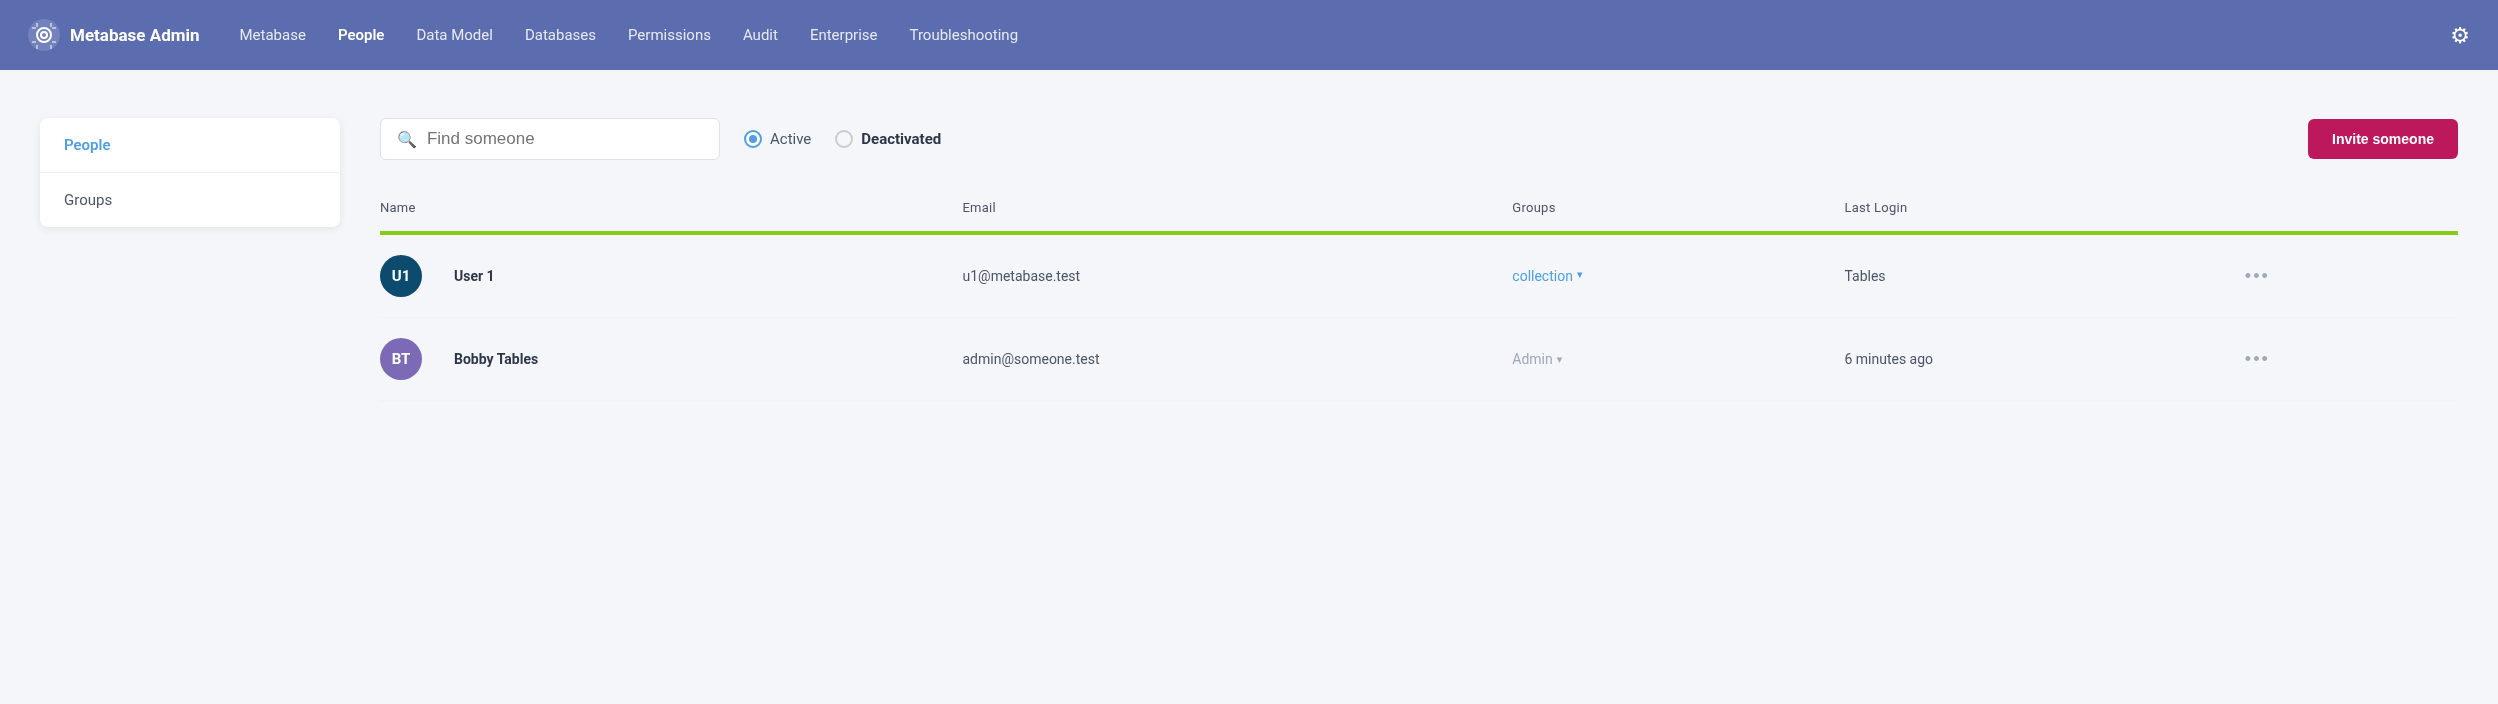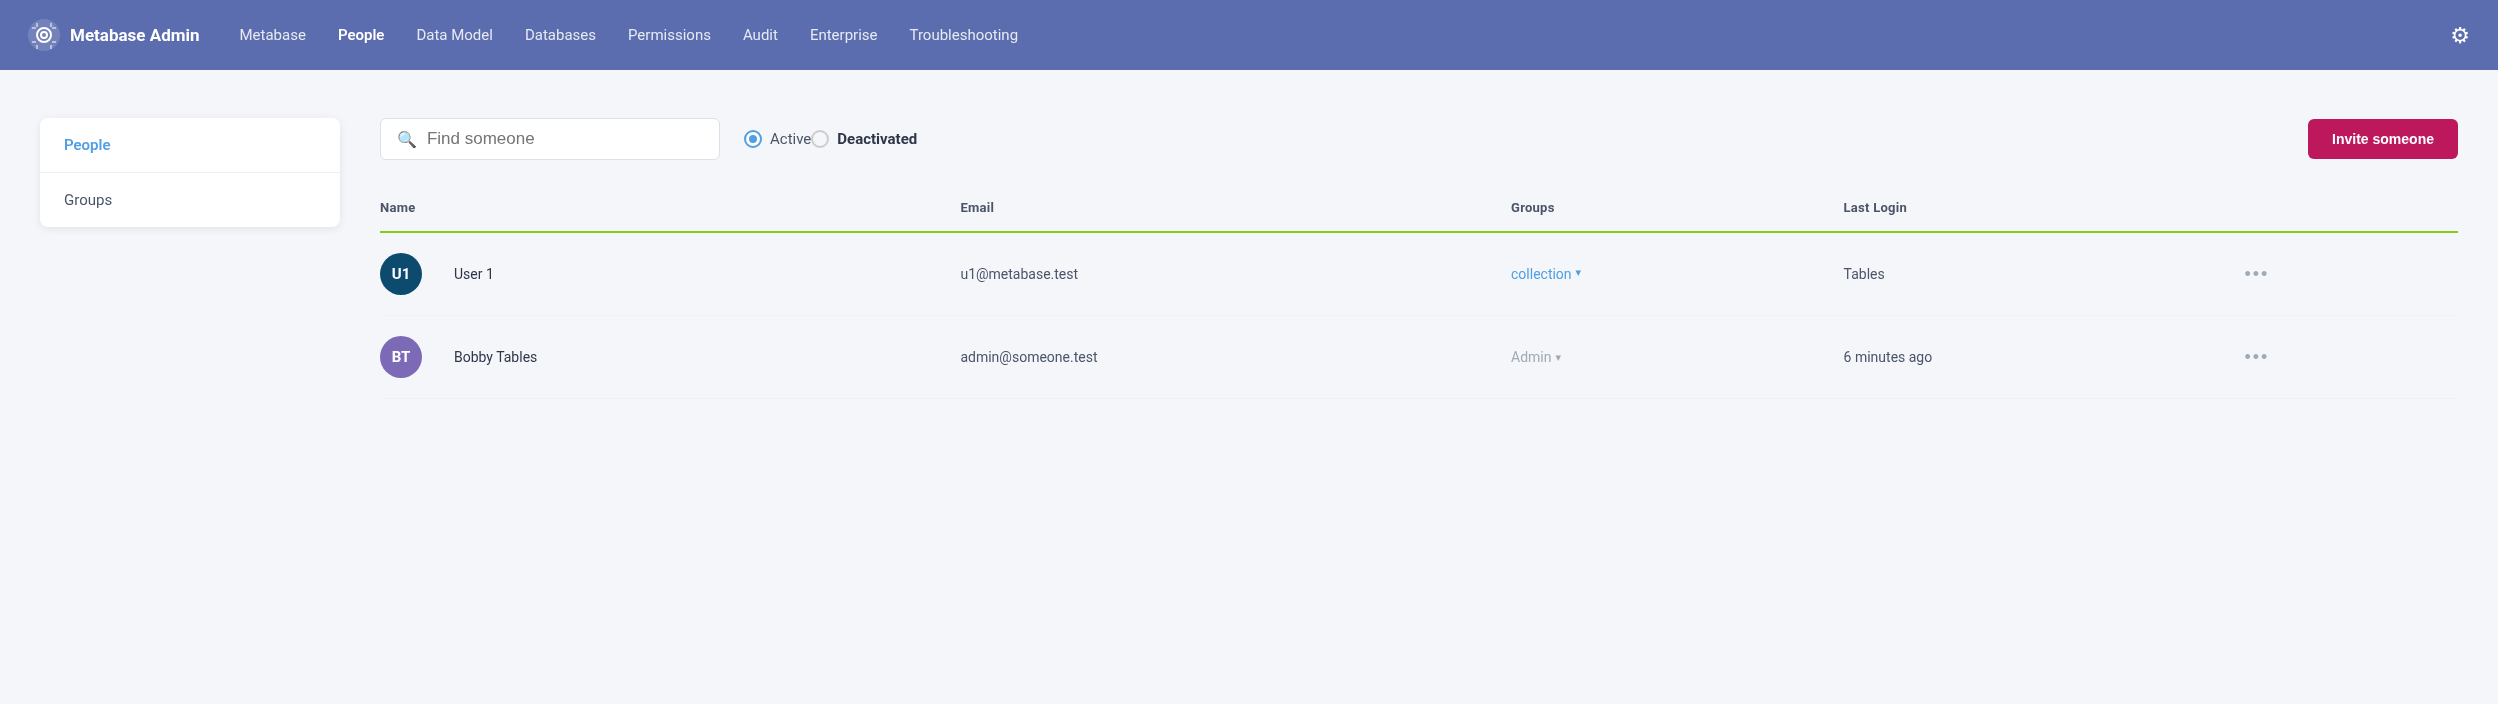--- a/index.html
+++ b/index.html
@@ -109,20 +109,21 @@
       border: none;
       outline: none;
       font-size: 17px;
       color: #b91c1c;
       background: transparent;
       width: 100%;
     }
     .radio-group {
       display: flex;
       align-items: center;
+      gap: 24px;
       flex: 1;
     }
     .radio-option {
       display: flex;
       align-items: center;
       gap: 8px;
       cursor: pointer;
       font-size: 15px;
     }
     .radio-circle {
@@ -157,24 +158,24 @@
     }
 
     
     .people-table {
       width: 100%;
       border-collapse: collapse;
     }
     .table-header-row th {
       text-align: left;
       font-size: 13px;
-      font-weight: 700;
+      font-weight: 400;
       color: #4a5568;
       padding: 8px 16px 16px 16px;
-      border-bottom: 2px solid #84cc16;
+      border-bottom: 4px solid #84cc16;
       letter-spacing: 0.02em;
     }
     .table-header-row th:first-child { padding-left: 0; }
     .table-row td {
       padding: 20px 16px;
       border-bottom: 1px solid #f0f2f5;
       vertical-align: middle;
       font-size: 14px;
       color: #4a5568;
     }
@@ -188,21 +189,21 @@
       width: 42px; height: 42px;
       border-radius: 50%;
       display: flex; align-items: center; justify-content: center;
       font-weight: 700;
       font-size: 15px;
       color: #fff;
       flex-shrink: 0;
     }
     .avatar-u1 { background: #0c4a6e; }
     .avatar-bt { background: #7c6ab7; }
-    .user-name { font-weight: 400; color: #2d3748; font-size: 14px; padding-left: 16px; }
+    .user-name { font-weight: 700; color: #2d3748; font-size: 14px; padding-left: 16px; }
     .group-link {
       color: #509ee3;
       cursor: pointer;
       display: flex;
       align-items: flex-start;
       gap: 4px;
     }
     .chevron-down { font-size: 11px; color: #509ee3; }
     .admin-link {
       color: #9eaab7;

